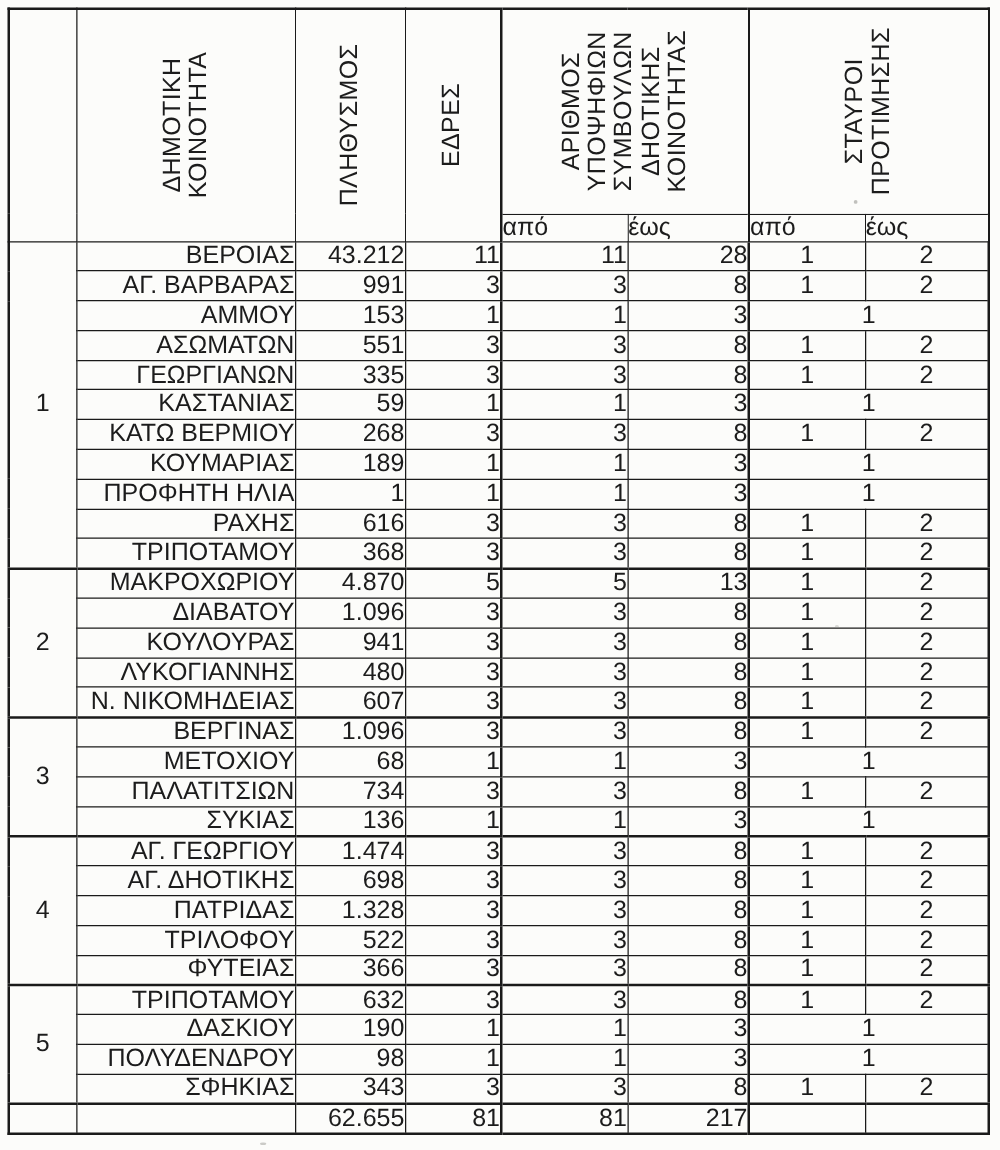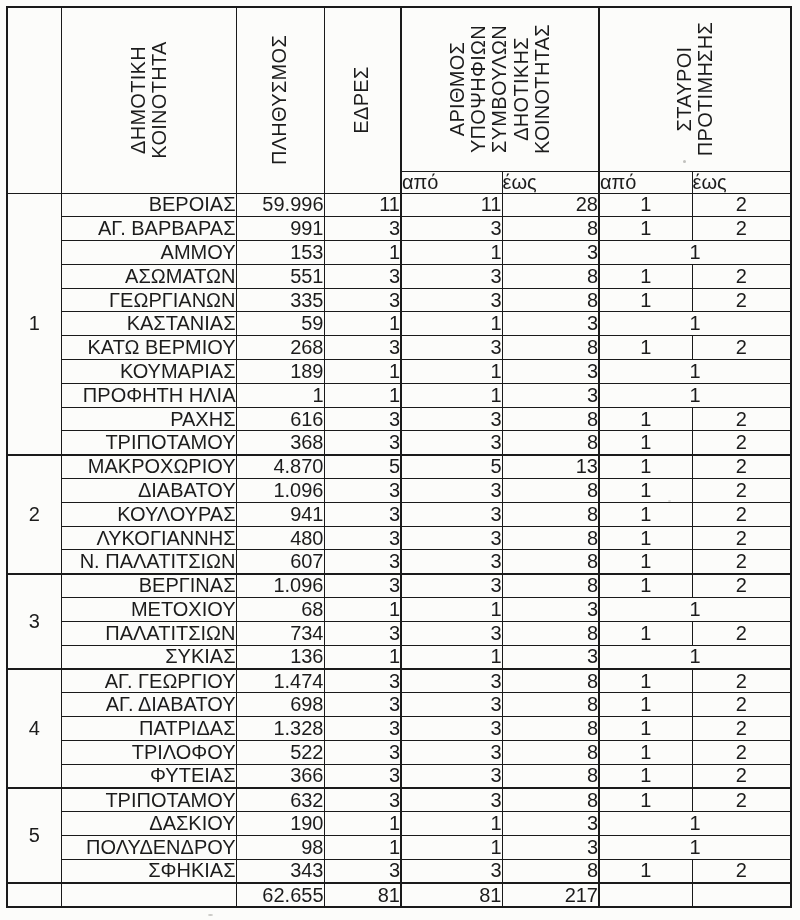--- a/index.html
+++ b/index.html
@@ -108,21 +108,21 @@
       <th class="sub b2l">από</th>
       <th class="sub">έως</th>
       <th class="sub b2l">από</th>
       <th class="sub">έως</th>
     </tr>
   </thead>
   <tbody>
       <tr>
         <td class="c-center" rowspan="11">1</td>
         <td class="c-name">ΒΕΡΟΙΑΣ</td>
-        <td class="c-num">59.996</td>
+        <td class="c-num">43.212</td>
         <td class="c-num">11</td>
         <td class="c-num b2l">11</td>
         <td class="c-num">28</td>
         <td class="c-center b2l">1</td>
         <td class="c-center">2</td>
       </tr>
       <tr>
         <td class="c-name">ΑΓ. ΒΑΡΒΑΡΑΣ</td>
         <td class="c-num">991</td>
         <td class="c-num">3</td>
@@ -239,21 +239,21 @@
       <tr>
         <td class="c-name">ΛΥΚΟΓΙΑΝΝΗΣ</td>
         <td class="c-num">480</td>
         <td class="c-num">3</td>
         <td class="c-num b2l">3</td>
         <td class="c-num">8</td>
         <td class="c-center b2l">1</td>
         <td class="c-center">2</td>
       </tr>
       <tr>
-        <td class="c-name">Ν. ΠΑΛΑΤΙΤΣΙΩΝ</td>
+        <td class="c-name">Ν. ΝΙΚΟΜΗΔΕΙΑΣ</td>
         <td class="c-num">607</td>
         <td class="c-num">3</td>
         <td class="c-num b2l">3</td>
         <td class="c-num">8</td>
         <td class="c-center b2l">1</td>
         <td class="c-center">2</td>
       </tr>
       <tr class="group-start">
         <td class="c-center" rowspan="4">3</td>
         <td class="c-name">ΒΕΡΓΙΝΑΣ</td>
@@ -293,21 +293,21 @@
         <td class="c-center" rowspan="5">4</td>
         <td class="c-name">ΑΓ. ΓΕΩΡΓΙΟΥ</td>
         <td class="c-num">1.474</td>
         <td class="c-num">3</td>
         <td class="c-num b2l">3</td>
         <td class="c-num">8</td>
         <td class="c-center b2l">1</td>
         <td class="c-center">2</td>
       </tr>
       <tr>
-        <td class="c-name">ΑΓ. ΔΙΑΒΑΤΟΥ</td>
+        <td class="c-name">ΑΓ. ΔΗΟΤΙΚΗΣ</td>
         <td class="c-num">698</td>
         <td class="c-num">3</td>
         <td class="c-num b2l">3</td>
         <td class="c-num">8</td>
         <td class="c-center b2l">1</td>
         <td class="c-center">2</td>
       </tr>
       <tr>
         <td class="c-name">ΠΑΤΡΙΔΑΣ</td>
         <td class="c-num">1.328</td>

